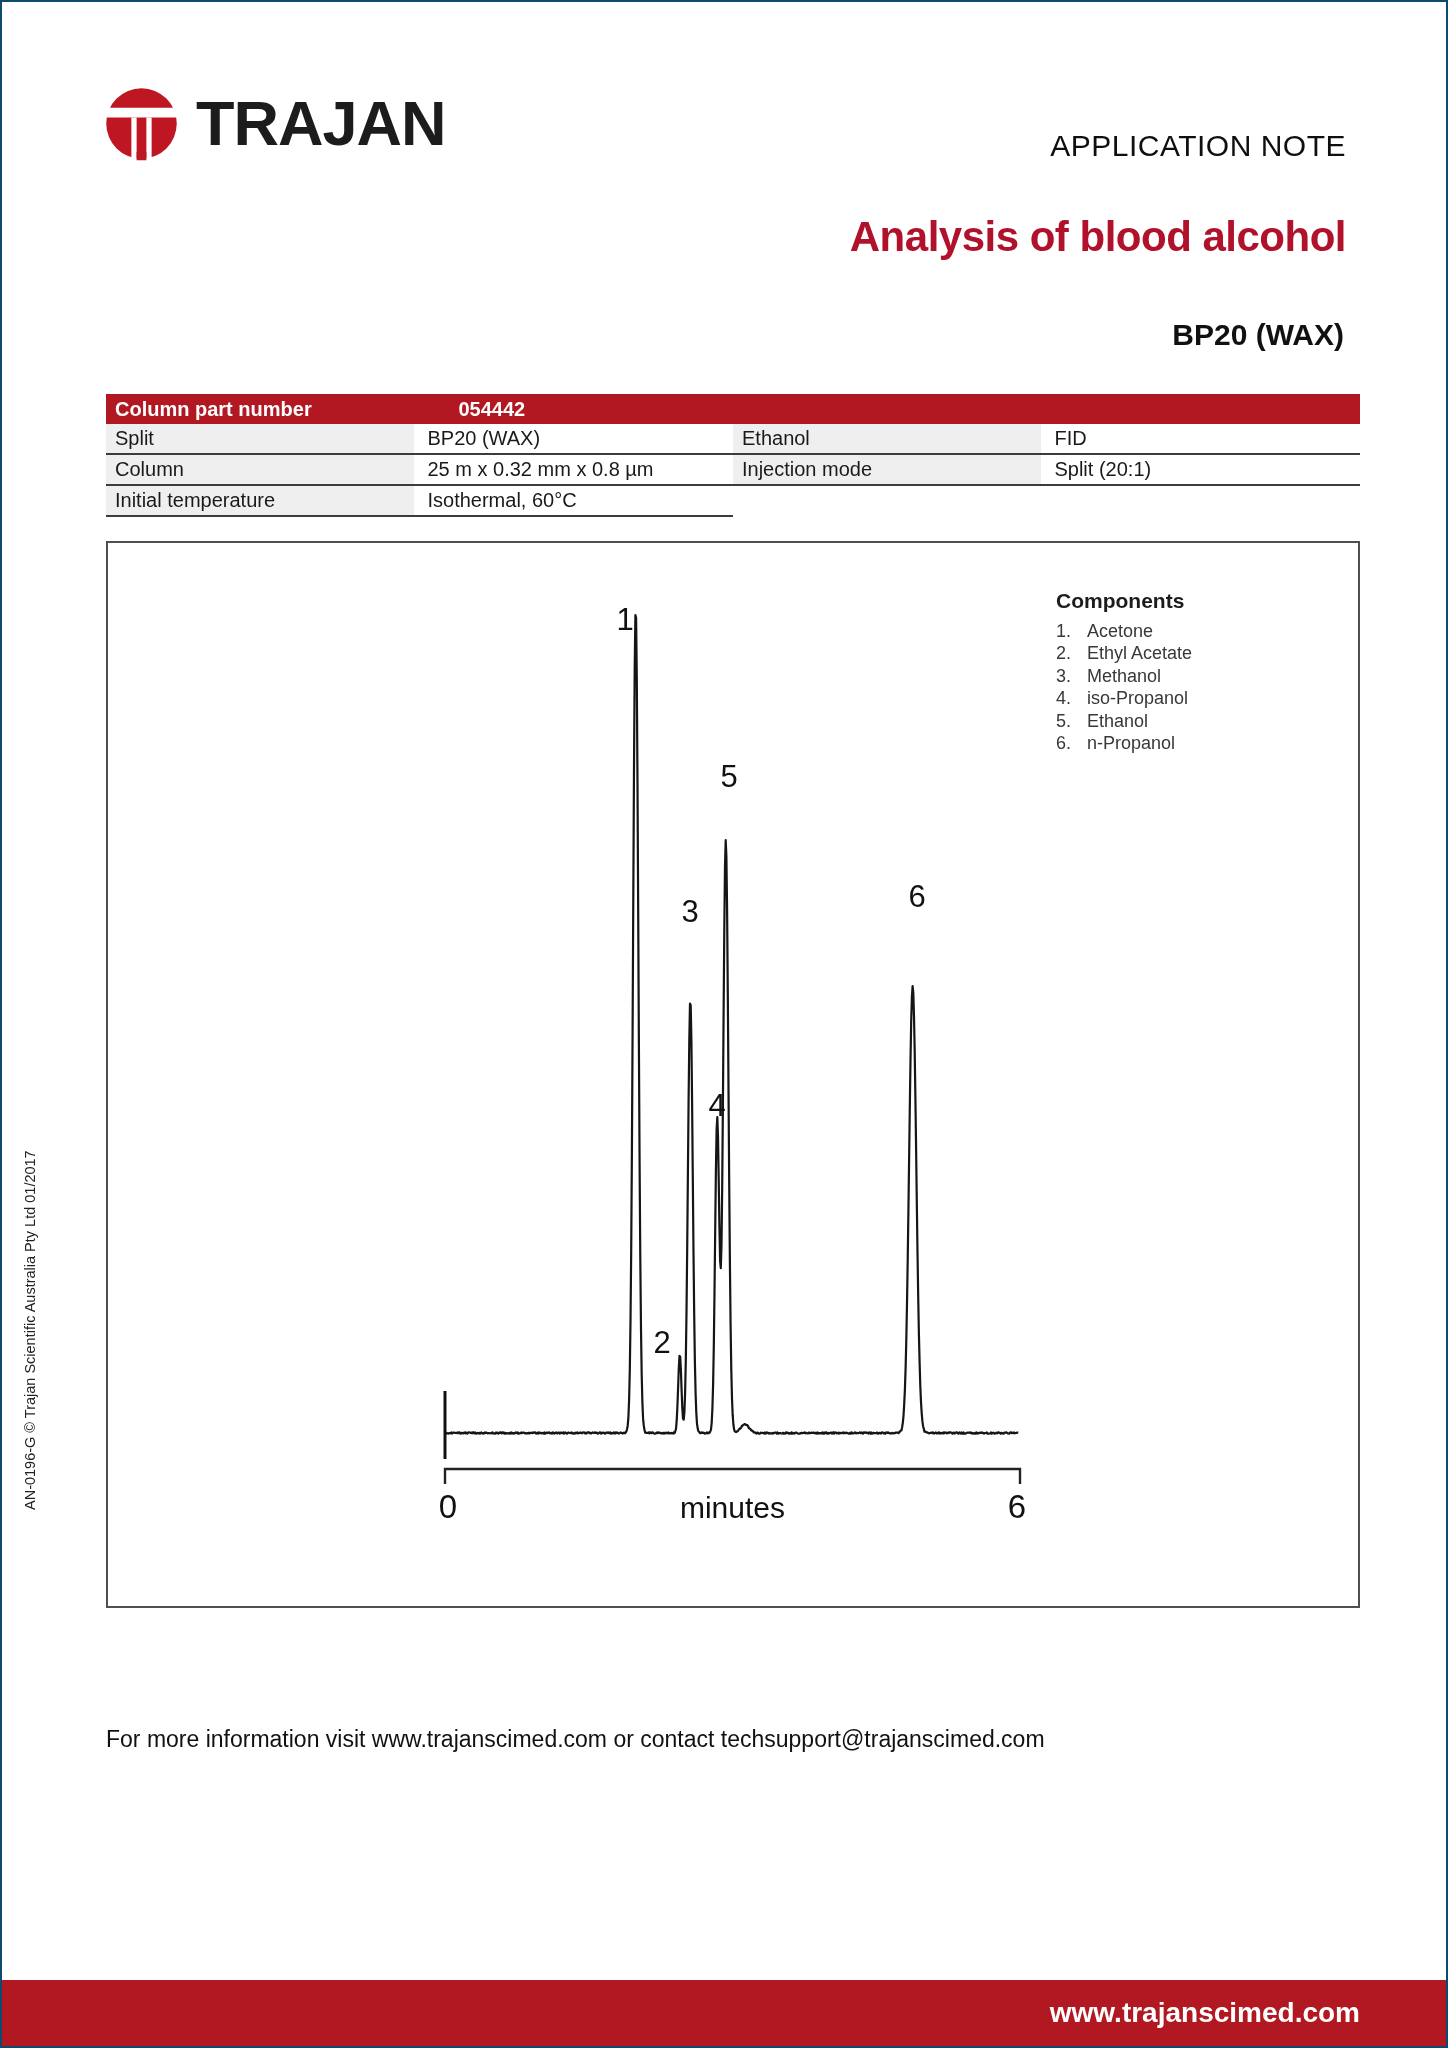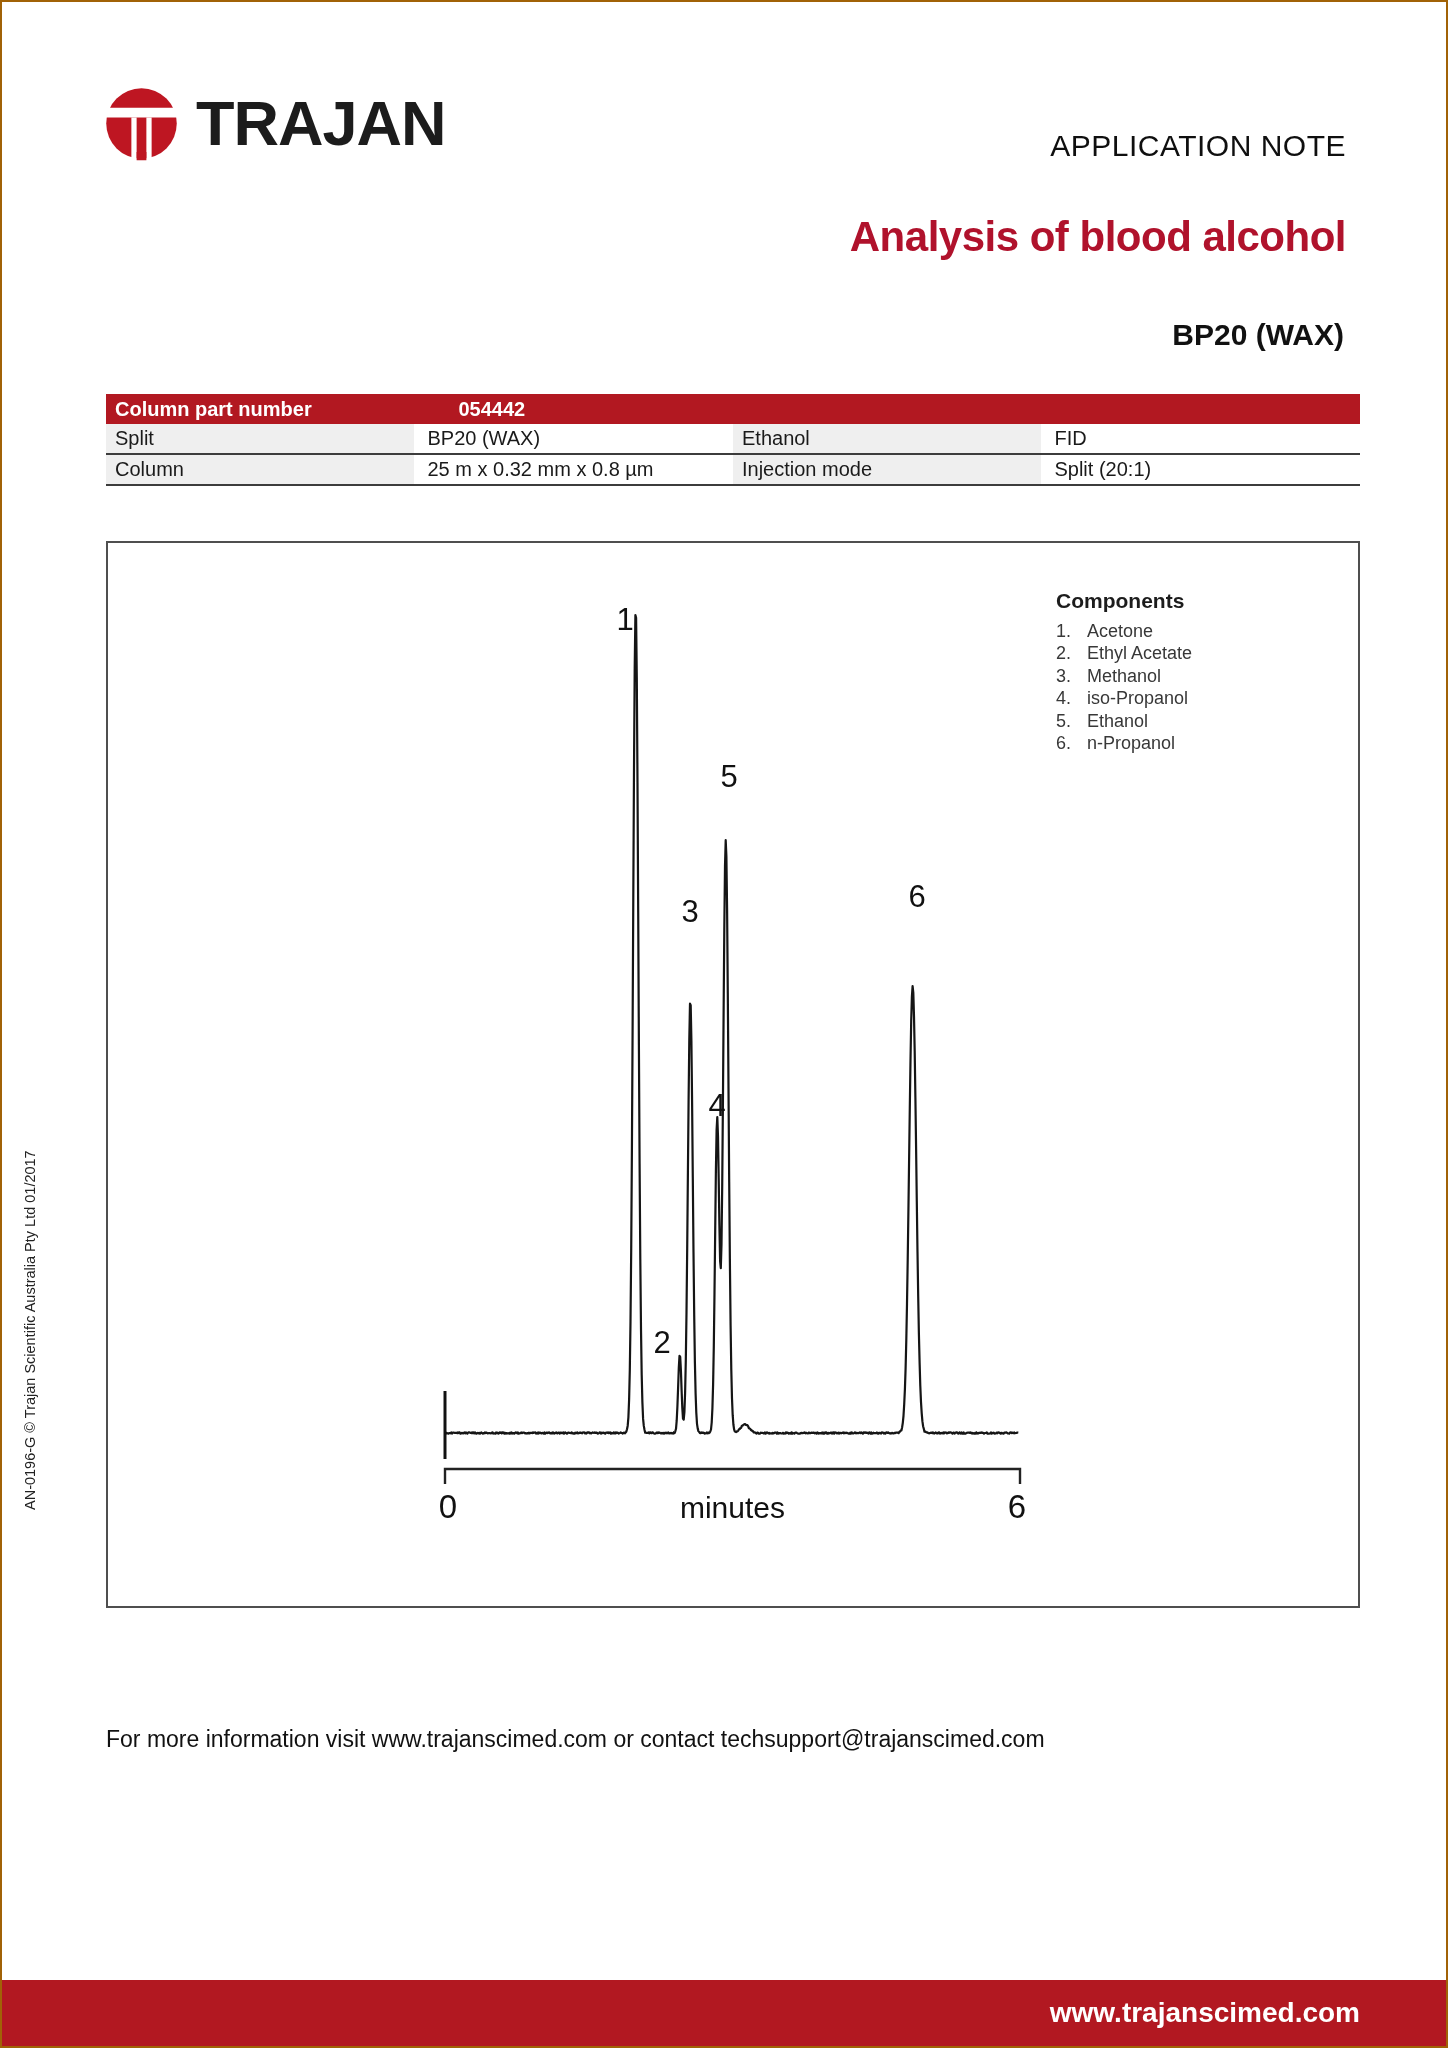--- a/index.html
+++ b/index.html
@@ -1,18 +1,18 @@
 <!DOCTYPE html>
 <html><head>
 <meta charset="utf-8">
 <style>
   html,body { margin:0; padding:0; background:#e8e8e8; }
   .page {
     position:relative; width:1448px; height:2048px; margin:0 auto;
-    background:#fff; border:2px solid #a16207; box-sizing:border-box;
+    background:#fff; border:2px solid #0c4a6e; box-sizing:border-box;
     font-family:"Liberation Sans", sans-serif; overflow:hidden;
     --brand-red:#B21821; --title-red:#B0122C; --logo-red:#BE1622;
   }
   
   .logo { position:absolute; left:102px; top:84px; display:flex; align-items:center; gap:17px; }
   .logo-mark { width:75px; height:75px; }
   .brand { font-size:63px; font-weight:800; letter-spacing:-1px; color:#1c1c1c; line-height:75px; }
   .doc-type { position:absolute; top:127px; right:100px; font-size:30px; font-weight:500; color:#0f0f0f; letter-spacing:.5px; }
   .page-title { position:absolute; top:211px; right:100px; font-size:42px; font-weight:600; color:var(--title-red); letter-spacing:-.5px; }
   .page-subtitle { position:absolute; top:316px; right:102px; font-size:30px; font-weight:600; color:#111; }
@@ -70,20 +70,24 @@
       <div class="cell c-value">BP20 (WAX)</div>
       <div class="cell c-label">Ethanol</div>
       <div class="cell c-value">FID</div>
     </div>
     <div class="trow">
       <div class="cell c-label">Column</div>
       <div class="cell c-value">25 m x 0.32 mm x 0.8 µm</div>
       <div class="cell c-label">Injection mode</div>
       <div class="cell c-value">Split (20:1)</div>
     </div>
+    <div class="trow half">
+      <div class="cell c-label">Initial temperature</div>
+      <div class="cell c-value">Isothermal, 60°C</div>
+    </div>
   </div>
 
   <div class="chart-panel">
     <svg id="chromatogram-svg" class="chart-svg" viewBox="0 0 1250 1063">
         <polyline points="337.0,889.6 337.7,890.7 338.4,889.8 339.1,890.2 339.8,890.4 340.5,890.6 341.2,890.1 341.9,890.0 342.6,890.3 343.3,889.3 344.0,890.6 344.7,889.6 345.4,889.7 346.1,889.7 346.8,889.9 347.5,889.8 348.2,889.8 348.9,890.1 349.6,889.5 350.3,890.1 351.0,889.3 351.7,889.4 352.4,890.7 353.1,890.4 353.8,889.8 354.5,890.2 355.2,890.5 355.9,889.8 356.6,889.4 357.3,890.4 358.0,889.4 358.7,890.2 359.4,890.6 360.1,889.6 360.8,889.4 361.5,889.4 362.2,889.8 362.9,889.9 363.6,890.1 364.3,889.4 365.0,890.1 365.7,889.3 366.4,890.4 367.1,889.4 367.8,890.4 368.5,890.7 369.2,890.0 369.9,889.9 370.6,890.4 371.3,889.8 372.0,890.7 372.7,890.0 373.4,889.5 374.1,890.2 374.8,890.7 375.5,890.0 376.2,890.3 376.9,889.3 377.6,890.0 378.3,889.5 379.0,889.9 379.7,890.4 380.4,890.2 381.1,890.2 381.8,890.1 382.5,890.3 383.2,890.4 383.9,889.6 384.6,889.4 385.3,890.6 386.0,890.3 386.7,890.4 387.4,890.7 388.1,889.4 388.8,890.1 389.5,889.6 390.2,890.6 390.9,890.4 391.6,889.4 392.3,889.9 393.0,889.4 393.7,890.4 394.4,889.3 395.1,890.1 395.8,889.5 396.5,890.7 397.2,889.8 397.9,890.6 398.6,890.0 399.3,890.4 400.0,890.4 400.7,890.2 401.4,890.7 402.1,889.7 402.8,890.5 403.5,889.4 404.2,890.5 404.9,890.2 405.6,890.1 406.3,890.6 407.0,889.9 407.7,889.4 408.4,889.5 409.1,890.3 409.8,889.4 410.5,890.6 411.2,890.4 411.9,890.4 412.6,889.9 413.3,889.5 414.0,890.2 414.7,889.6 415.4,889.6 416.1,889.6 416.8,890.3 417.5,890.2 418.2,890.3 418.9,890.6 419.6,890.1 420.3,890.3 421.0,889.7 421.7,890.4 422.4,889.8 423.1,889.8 423.8,889.9 424.5,890.1 425.2,889.3 425.9,889.8 426.6,889.6 427.3,889.3 428.0,890.6 428.7,890.5 429.4,889.7 430.1,890.7 430.8,889.4 431.5,890.1 432.2,889.7 432.9,890.2 433.6,890.5 434.3,889.9 435.0,890.0 435.7,890.5 436.4,889.5 437.1,890.7 437.8,889.9 438.5,889.6 439.2,890.1 439.9,889.5 440.6,889.8 441.3,889.4 442.0,890.3 442.7,890.3 443.4,889.8 444.1,890.5 444.8,889.4 445.5,889.5 446.2,890.6 446.9,890.2 447.6,889.8 448.3,889.3 449.0,890.3 449.7,890.3 450.4,889.5 451.1,889.5 451.8,890.5 452.5,889.6 453.2,889.5 453.9,890.2 454.6,890.0 455.3,889.3 456.0,890.7 456.7,889.5 457.4,889.4 458.1,890.2 458.8,890.7 459.5,890.3 460.2,889.5 460.9,889.6 461.6,890.0 462.3,890.0 463.0,890.2 463.7,889.3 464.4,890.4 465.1,890.0 465.8,890.6 466.5,890.7 467.2,889.6 467.9,890.3 468.6,889.9 469.3,889.3 470.0,890.5 470.7,890.3 471.4,889.8 472.1,889.5 472.8,890.0 473.5,889.8 474.2,890.3 474.9,889.4 475.6,889.5 476.3,889.3 477.0,890.3 477.7,889.8 478.4,890.5 479.1,889.5 479.8,889.3 480.5,889.7 481.2,889.4 481.9,890.3 482.6,889.9 483.3,890.4 484.0,889.9 484.7,889.4 485.4,889.7 486.1,889.9 486.8,889.3 487.5,889.8 488.2,889.7 488.9,889.7 489.6,890.7 490.3,890.5 491.0,890.1 491.7,889.3 492.4,889.5 493.1,890.6 493.8,889.6 494.5,890.1 495.2,889.8 495.9,889.6 496.6,890.5 497.3,890.6 498.0,889.5 498.7,889.5 499.4,889.8 500.1,889.4 500.8,890.1 501.5,889.5 502.2,889.4 502.9,890.7 503.6,889.8 504.3,890.3 505.0,890.5 505.7,889.3 506.4,890.1 507.1,890.5 507.8,889.4 508.5,890.0 509.2,889.5 509.9,889.8 510.6,890.6 511.3,890.2 512.0,889.9 512.7,889.4 513.4,890.0 514.1,890.1 514.8,890.6 515.5,889.7 516.2,889.5 516.9,890.4 517.6,889.6 518.3,888.6 519.0,886.3 519.7,882.7 520.4,874.4 521.1,856.7 521.8,827.2 522.5,778.7 523.2,707.5 523.9,607.4 524.6,487.3 525.3,353.0 526.0,225.5 526.7,125.3 527.4,72.0 528.1,74.8 528.8,135.1 529.5,239.7 530.2,369.5 530.9,502.2 531.6,620.9 532.3,716.3 533.0,786.3 533.7,831.8 534.4,859.4 535.1,875.9 535.8,882.9 536.5,886.7 537.2,889.7 537.9,889.6 538.6,890.0 539.3,889.8 540.0,889.9 540.7,889.3 541.4,890.4 542.1,889.3 542.8,889.6 543.5,890.2 544.2,889.4 544.9,889.3 545.6,890.3 546.3,890.6 547.0,890.7 547.7,890.5 548.4,889.8 549.1,889.4 549.8,890.2 550.5,889.4 551.2,889.8 551.9,889.6 552.6,890.4 553.3,890.4 554.0,889.8 554.7,890.4 555.4,889.8 556.1,890.7 556.8,889.8 557.5,890.2 558.2,889.6 558.9,890.4 559.6,889.7 560.3,889.4 561.0,890.5 561.7,890.5 562.4,890.0 563.1,889.9 563.8,890.5 564.5,890.1 565.2,890.5 565.9,889.2 566.6,890.2 567.3,888.3 568.0,885.8 568.7,877.7 569.4,863.5 570.1,844.9 570.8,824.8 571.5,812.8 572.2,813.9 572.9,827.3 573.6,847.2 574.3,864.6 575.0,875.7 575.7,876.7 576.4,869.1 577.1,849.8 577.8,817.8 578.5,769.4 579.2,705.3 579.9,630.3 580.6,556.3 581.3,496.0 582.0,460.7 582.7,462.2 583.4,497.7 584.1,560.1 584.8,634.4 585.5,709.2 586.2,771.8 586.9,819.4 587.6,850.4 588.3,869.7 589.0,880.8 589.7,885.4 590.4,888.1 591.1,888.9 591.8,889.9 592.5,890.2 593.2,889.4 593.9,889.9 594.6,889.5 595.3,890.0 596.0,889.9 596.7,890.6 597.4,890.3 598.1,890.3 598.8,889.5 599.5,890.3 600.2,889.5 600.9,890.2 601.6,889.7 602.3,888.5 603.0,886.5 603.7,879.5 604.4,865.5 605.1,841.6 605.8,803.5 606.5,749.5 607.2,687.4 607.9,627.5 608.6,586.8 609.3,574.1 610.0,593.3 610.7,635.5 611.4,682.3 612.1,718.1 612.8,725.1 613.5,701.3 614.2,643.4 614.9,562.9 615.6,470.9 616.3,386.1 617.0,323.1 617.7,297.2 618.4,313.4 619.1,367.6 619.8,450.6 620.5,545.1 621.2,639.1 621.9,719.5 622.6,782.7 623.3,826.9 624.0,855.5 624.7,872.2 625.4,881.5 626.1,886.4 626.8,888.5 627.5,888.7 628.2,889.1 628.9,888.3 629.6,888.4 630.3,887.6 631.0,886.3 631.7,886.0 632.4,885.0 633.1,885.0 633.8,882.9 634.5,882.7 635.2,881.9 635.9,881.6 636.6,881.1 637.3,881.1 638.0,882.0 638.7,882.1 639.4,882.2 640.1,883.1 640.8,885.0 641.5,885.5 642.2,885.8 642.9,887.1 643.6,887.2 644.3,888.2 645.0,888.2 645.7,889.3 646.4,889.3 647.1,889.5 647.8,890.0 648.5,890.5 649.2,889.7 649.9,889.6 650.6,890.6 651.3,890.7 652.0,890.6 652.7,889.7 653.4,889.8 654.1,890.0 654.8,889.9 655.5,890.4 656.2,890.4 656.9,889.4 657.6,890.7 658.3,889.9 659.0,889.3 659.7,889.9 660.4,890.4 661.1,889.9 661.8,890.6 662.5,890.3 663.2,890.3 663.9,890.6 664.6,889.9 665.3,890.5 666.0,890.2 666.7,889.6 667.4,889.7 668.1,889.5 668.8,890.6 669.5,889.5 670.2,890.6 670.9,890.5 671.6,890.0 672.3,890.0 673.0,890.4 673.7,890.5 674.4,890.2 675.1,889.8 675.8,890.7 676.5,890.3 677.2,890.6 677.9,889.3 678.6,890.1 679.3,889.5 680.0,889.7 680.7,890.7 681.4,890.3 682.1,890.0 682.8,890.5 683.5,889.3 684.2,890.7 684.9,889.9 685.6,890.2 686.3,890.7 687.0,889.8 687.7,889.6 688.4,889.5 689.1,890.1 689.8,890.5 690.5,890.7 691.2,890.6 691.9,890.7 692.6,890.0 693.3,889.9 694.0,890.1 694.7,890.2 695.4,889.8 696.1,890.0 696.8,889.4 697.5,890.3 698.2,889.8 698.9,890.2 699.6,890.3 700.3,890.3 701.0,889.5 701.7,890.1 702.4,890.2 703.1,889.8 703.8,889.6 704.5,890.0 705.2,889.7 705.9,889.6 706.6,890.3 707.3,889.9 708.0,889.8 708.7,890.7 709.4,889.4 710.1,890.0 710.8,890.6 711.5,890.1 712.2,890.1 712.9,890.4 713.6,889.7 714.3,890.5 715.0,889.4 715.7,890.7 716.4,890.6 717.1,889.3 717.8,890.0 718.5,889.4 719.2,890.7 719.9,890.7 720.6,889.8 721.3,890.3 722.0,890.1 722.7,889.5 723.4,889.5 724.1,890.5 724.8,889.6 725.5,889.3 726.2,890.7 726.9,889.3 727.6,889.5 728.3,889.8 729.0,890.5 729.7,890.3 730.4,889.6 731.1,890.6 731.8,889.8 732.5,889.8 733.2,890.3 733.9,889.9 734.6,890.0 735.3,889.4 736.0,890.4 736.7,889.6 737.4,889.9 738.1,890.1 738.8,889.7 739.5,890.1 740.2,890.4 740.9,890.6 741.6,890.7 742.3,889.6 743.0,890.6 743.7,889.3 744.4,890.3 745.1,890.3 745.8,890.4 746.5,889.6 747.2,889.4 747.9,890.3 748.6,889.8 749.3,890.1 750.0,890.1 750.7,890.1 751.4,889.5 752.1,889.4 752.8,890.2 753.5,889.5 754.2,889.9 754.9,890.7 755.6,889.4 756.3,889.4 757.0,889.9 757.7,889.4 758.4,889.9 759.1,889.6 759.8,890.0 760.5,890.6 761.2,889.3 761.9,889.5 762.6,890.7 763.3,889.5 764.0,890.6 764.7,890.4 765.4,889.7 766.1,890.1 766.8,890.1 767.5,890.2 768.2,890.2 768.9,889.5 769.6,890.4 770.3,890.7 771.0,889.8 771.7,889.9 772.4,890.1 773.1,890.5 773.8,889.3 774.5,889.7 775.2,889.6 775.9,890.5 776.6,889.9 777.3,890.7 778.0,889.5 778.7,889.3 779.4,889.9 780.1,889.3 780.8,890.0 781.5,890.3 782.2,890.2 782.9,890.6 783.6,890.2 784.3,889.8 785.0,890.3 785.7,890.4 786.4,889.9 787.1,890.1 787.8,889.6 788.5,889.6 789.2,889.6 789.9,889.6 790.6,890.2 791.3,889.0 792.0,888.5 792.7,887.6 793.4,887.4 794.1,884.4 794.8,879.8 795.5,872.8 796.2,861.2 796.9,846.4 797.6,825.4 798.3,797.0 799.0,760.9 799.7,717.8 800.4,668.6 801.1,616.4 801.8,565.0 802.5,517.2 803.2,478.1 803.9,453.6 804.6,443.0 805.3,449.6 806.0,473.2 806.7,508.2 807.4,554.4 808.1,605.6 808.8,658.6 809.5,708.9 810.2,753.2 810.9,790.8 811.6,819.4 812.3,843.0 813.0,859.1 813.7,870.1 814.4,878.2 815.1,883.2 815.8,885.8 816.5,888.7 817.2,888.4 817.9,889.1 818.6,889.4 819.3,889.3 820.0,889.9 820.7,890.2 821.4,890.3 822.1,890.0 822.8,889.7 823.5,889.7 824.2,890.1 824.9,889.4 825.6,890.0 826.3,890.5 827.0,889.9 827.7,889.5 828.4,890.3 829.1,889.9 829.8,890.5 830.5,889.6 831.2,889.3 831.9,890.6 832.6,890.5 833.3,890.0 834.0,889.9 834.7,890.3 835.4,889.3 836.1,890.4 836.8,889.4 837.5,889.6 838.2,889.7 838.9,890.3 839.6,890.2 840.3,889.5 841.0,889.9 841.7,889.3 842.4,889.4 843.1,889.6 843.8,889.9 844.5,890.7 845.2,889.7 845.9,889.7 846.6,890.6 847.3,889.6 848.0,889.7 848.7,889.3 849.4,889.7 850.1,890.7 850.8,890.4 851.5,889.3 852.2,890.0 852.9,890.6 853.6,889.5 854.3,890.6 855.0,890.6 855.7,889.4 856.4,890.7 857.1,890.5 857.8,890.6 858.5,889.8 859.2,889.8 859.9,889.6 860.6,889.6 861.3,889.5 862.0,890.0 862.7,889.5 863.4,890.4 864.1,889.8 864.8,890.6 865.5,890.2 866.2,890.7 866.9,890.0 867.6,890.6 868.3,889.3 869.0,890.6 869.7,890.1 870.4,890.4 871.1,889.7 871.8,889.9 872.5,890.0 873.2,889.4 873.9,889.9 874.6,889.6 875.3,890.0 876.0,890.7 876.7,890.0 877.4,890.0 878.1,889.9 878.8,889.4 879.5,890.6 880.2,890.5 880.9,890.7 881.6,890.5 882.3,890.4 883.0,889.4 883.7,890.6 884.4,889.9 885.1,890.2 885.8,889.6 886.5,890.6 887.2,890.6 887.9,890.3 888.6,889.7 889.3,890.3 890.0,889.3 890.7,889.6 891.4,889.6 892.1,890.3 892.8,890.7 893.5,889.8 894.2,890.1 894.9,890.5 895.6,890.7 896.3,889.6 897.0,889.6 897.7,889.7 898.4,889.3 899.1,889.8 899.8,890.5 900.5,890.5 901.2,890.6 901.9,889.5 902.6,889.4 903.3,890.0 904.0,889.5 904.7,889.9 905.4,890.2 906.1,889.4 906.8,890.3 907.5,890.0 908.2,890.0 908.9,889.6 909.6,889.6 910.3,889.7" fill="none" stroke="#151515" stroke-width="2.2" stroke-linejoin="round"></polyline>
         <line x1="337" y1="848" x2="337" y2="916" stroke="#111" stroke-width="3"></line>
         <path d="M 337 941 L 337 926 L 912 926 L 912 941" fill="none" stroke="#222" stroke-width="2.4"></path>
         <text x="340" y="975" text-anchor="middle" fill="#111" font-family="&quot;Liberation Sans&quot;, sans-serif" font-size="33">0</text>
         <text x="909" y="975" text-anchor="middle" fill="#111" font-family="&quot;Liberation Sans&quot;, sans-serif" font-size="33">6</text>
         <text x="624.5" y="975" text-anchor="middle" fill="#111" font-family="&quot;Liberation Sans&quot;, sans-serif" font-size="30">minutes</text>

